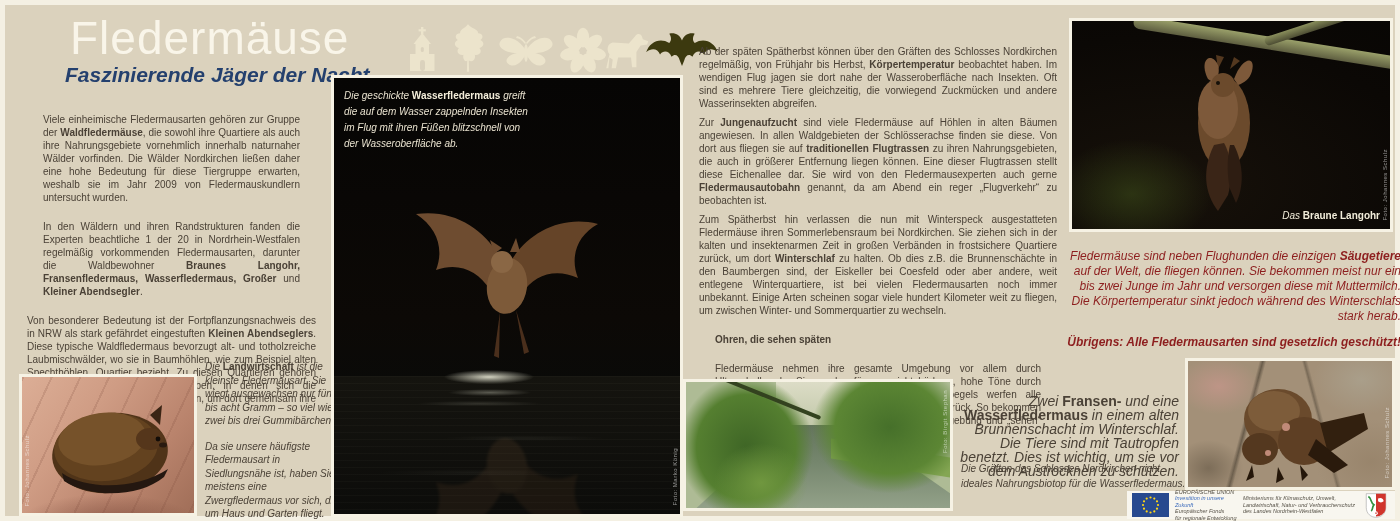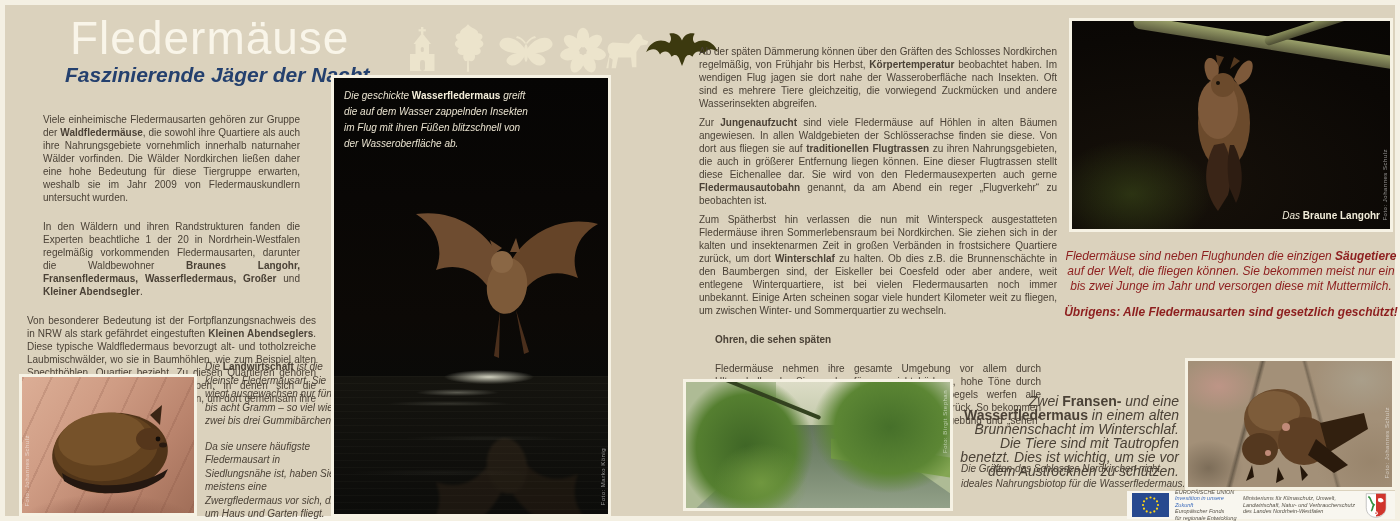--- a/index.html
+++ b/index.html
@@ -14,32 +14,32 @@
             font-weight:bold;color:#24406e;}
   .body-col{position:absolute;color:#4a4136;font-size:10px;line-height:13px;text-align:justify;}
   .body-col p{margin:0 0 6px 0;}
   .body-col p.tight{margin:16px;}
   .col-head{font-weight:bold;margin:0;color:#4a4136;}
   .cap{font-style:italic;color:#4a4136;font-size:10px;line-height:13.5px;}
   .cap p{margin:0 0 12px 0;}
   .sg-b{font-weight:bold;font-style:normal;}
   .sg-i{font-style:italic;}
   .keep-i .sg-b{font-style:italic;}
-  .red-block{position:absolute;left:1056px;top:244px;width:340px;text-align:center;
+  .red-block{position:absolute;left:1056px;top:244px;width:340px;text-align:right;
              color:#8d1e1e;font-style:italic;font-size:12px;line-height:15px;}
   .red-block p{margin:0;}
   .red-footer{margin-top:11px !important;font-weight:bold;}
 
   
   .photo{position:absolute;border:3px solid #f6f2e4;box-sizing:border-box;overflow:hidden;}
   .credit-v{position:absolute;writing-mode:vertical-rl;transform:rotate(180deg);
             font-size:6px;letter-spacing:.5px;color:rgba(255,255,255,.55);white-space:nowrap;}
 
   
-  .photo-main{left:326px;top:70px;width:280px;height:442px;
+  .photo-main{left:326px;top:70px;width:352px;height:442px;
               background:linear-gradient(180deg,#060504 0%,#0c0906 55%,#0a0a08 70%,#101010 100%);}
   .photo-main .pcap{position:absolute;left:10px;top:10px;width:190px;color:#e9e2cf;
                     font-style:italic;font-size:10px;line-height:16px;}
   .photo-main .pcap .sg-b{color:#f4eeda;}
   .water{position:absolute;left:0;right:0;top:298px;bottom:0;
          background:linear-gradient(180deg,#15140f,#0c0c0a);}
   .water .streaks{position:absolute;inset:0;opacity:.6;background:
      radial-gradient(60px 5px at 45% 12%, rgba(235,235,215,.55), transparent 70%),
      radial-gradient(90px 4px at 42% 20%, rgba(220,220,200,.25), transparent 70%),
      radial-gradient(120px 4px at 55% 45%, rgba(200,200,180,.12), transparent 70%),
@@ -216,21 +216,21 @@
     <svg class="bat-reflect" viewBox="0 0 268 200">
       <path d="M134 96 C120 60 86 34 44 40 C66 54 72 76 64 96 C86 88 106 96 118 116 Z" fill="#6e4c30"></path>
       <path d="M134 96 C150 62 186 40 226 50 C204 62 198 84 206 104 C184 94 162 100 150 120 Z" fill="#654428"></path>
       <ellipse cx="135" cy="112" rx="20" ry="28" fill="#7d5a39" transform="rotate(8 135 112)"></ellipse>
     </svg>
     <div class="pcap"><span>Die geschickte </span><span class="sg-b">Wasserfledermaus</span><span> greift die auf dem Wasser zappelnden Insekten im Flug mit ihren Füßen blitzschnell von der Wasseroberfläche ab.</span></div>
     <div class="credit-v" style="right:2px;bottom:8px">Foto: Marko König</div>
   </div>
 
   <div class="body-col" style="left:694px;top:40px;width:358px">
-    <p><span>Ab der späten Dämmerung können über den Gräften des Schlosses Nordkirchen regelmäßig, von Frühjahr bis Herbst, </span><span class="sg-b">Körpertemperatur</span><span> beobachtet haben. Im wendigen Flug jagen sie dort nahe der Wasseroberfläche nach Insekten. Oft sind es mehrere Tiere gleichzeitig, die vorwiegend Zuckmücken und andere Wasserinsekten abgreifen.</span></p>
+    <p><span>Ab der späten Spätherbst können über den Gräften des Schlosses Nordkirchen regelmäßig, von Frühjahr bis Herbst, </span><span class="sg-b">Körpertemperatur</span><span> beobachtet haben. Im wendigen Flug jagen sie dort nahe der Wasseroberfläche nach Insekten. Oft sind es mehrere Tiere gleichzeitig, die vorwiegend Zuckmücken und andere Wasserinsekten abgreifen.</span></p>
     <p><span>Zur </span><span class="sg-b">Jungenaufzucht</span><span> sind viele Fledermäuse auf Höhlen in alten Bäumen angewiesen. In allen Waldgebieten der Schlösserachse finden sie diese. Von dort aus fliegen sie auf </span><span class="sg-b">traditionellen Flugtrassen</span><span> zu ihren Nahrungsgebieten, die auch in größerer Entfernung liegen können. Eine dieser Flugtrassen stellt diese Eichenallee dar. Sie wird von den Fledermausexperten auch gerne </span><span class="sg-b">Fledermausautobahn</span><span> genannt, da am Abend ein reger „Flugverkehr“ zu beobachten ist.</span></p>
     <p><span>Zum Spätherbst hin verlassen die nun mit Winterspeck ausgestatteten Fledermäuse ihren Sommerlebensraum bei Nordkirchen. Sie ziehen sich in der kalten und insektenarmen Zeit in großen Verbänden in frostsichere Quartiere zurück, um dort </span><span class="sg-b">Winterschlaf</span><span> zu halten. Ob dies z.B. die Brunnenschächte in den Baumbergen sind, der Eiskeller bei Coesfeld oder aber andere, weit entlegene Winterquartiere, ist bei vielen Fledermausarten noch immer unbekannt. Einige Arten scheinen sogar viele hundert Kilometer weit zu fliegen, um zwischen Winter- und Sommerquartier zu wechseln.</span></p>
     <p class="col-head tight">Ohren, die sehen späten</p>
     <p class="tight"><span>Fledermäuse nehmen ihre gesamte Umgebung vor allem durch Ultraschall wahr. Sie senden für uns nicht hörbare, hohe Töne durch Mund und Nase aus. Im Bereich des Schallpegels werfen alle Hindernisse oder auch mögliche Beutetiere Echos zurück. So bekommen die Fledermäuse blitzschnell ein „Hörbild“ ihrer Umgebung und „sehen“ mit den Ohren.</span></p>
   </div>
 
   <div class="photo photo-langohr">
     <div class="glow-green"></div>
     <div class="branch"></div>
     <div class="branch2"></div>
@@ -246,20 +246,21 @@
       <circle cx="50" cy="34" r="2" fill="#151009"></circle>
       <path d="M46 96 C34 120 36 144 50 162 L60 146 C66 124 62 104 56 94 Z" fill="#3a2517"></path>
       <path d="M66 96 C76 116 76 138 68 154 L62 140 C58 122 60 104 62 96 Z" fill="#2e1d12"></path>
     </svg>
     <div class="pcap"><span class="sg-i">Das </span><span class="sg-b">Braune Langohr</span></div>
     <div class="credit-v" style="right:2px;bottom:8px">Foto: Johannes Schulz</div>
   </div>
 
   <div class="red-block keep-i">
     <p><span>Fledermäuse sind neben Flughunden die einzigen </span><span class="sg-b">Säugetiere</span><span> auf der Welt, die fliegen können. Sie bekommen meist nur ein bis zwei Junge im Jahr und versorgen diese mit Muttermilch.</span></p>
+    <p><span>Die Körpertemperatur sinkt jedoch während des Winterschlafs stark herab.</span></p>
     <p class="red-footer">Übrigens: Alle Fledermausarten sind gesetzlich geschützt!</p>
   </div>
 
   <div class="photo photo-canal">
     <div class="canal-sky"></div>
     <div class="canal-water"></div>
     <div class="canal-bank"></div>
     <div class="canal-foliage-l"></div>
     <div class="canal-foliage-l2"></div>
     <div class="canal-foliage-r"></div>

